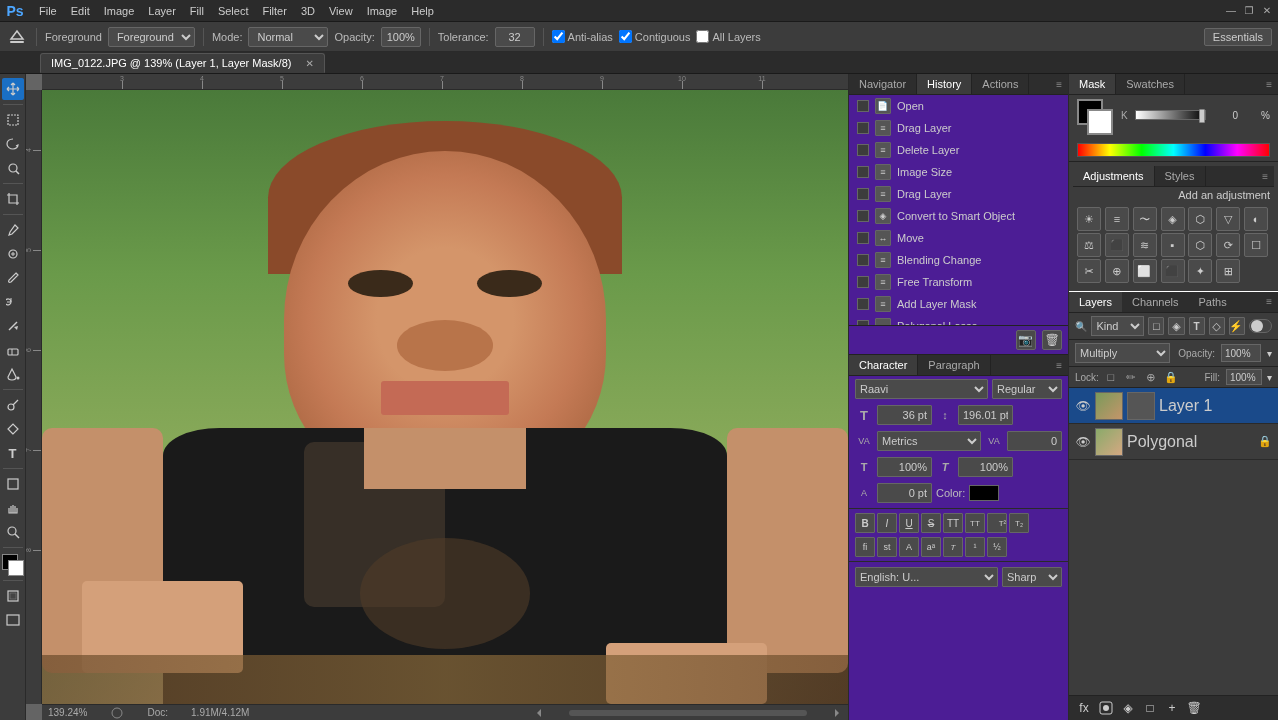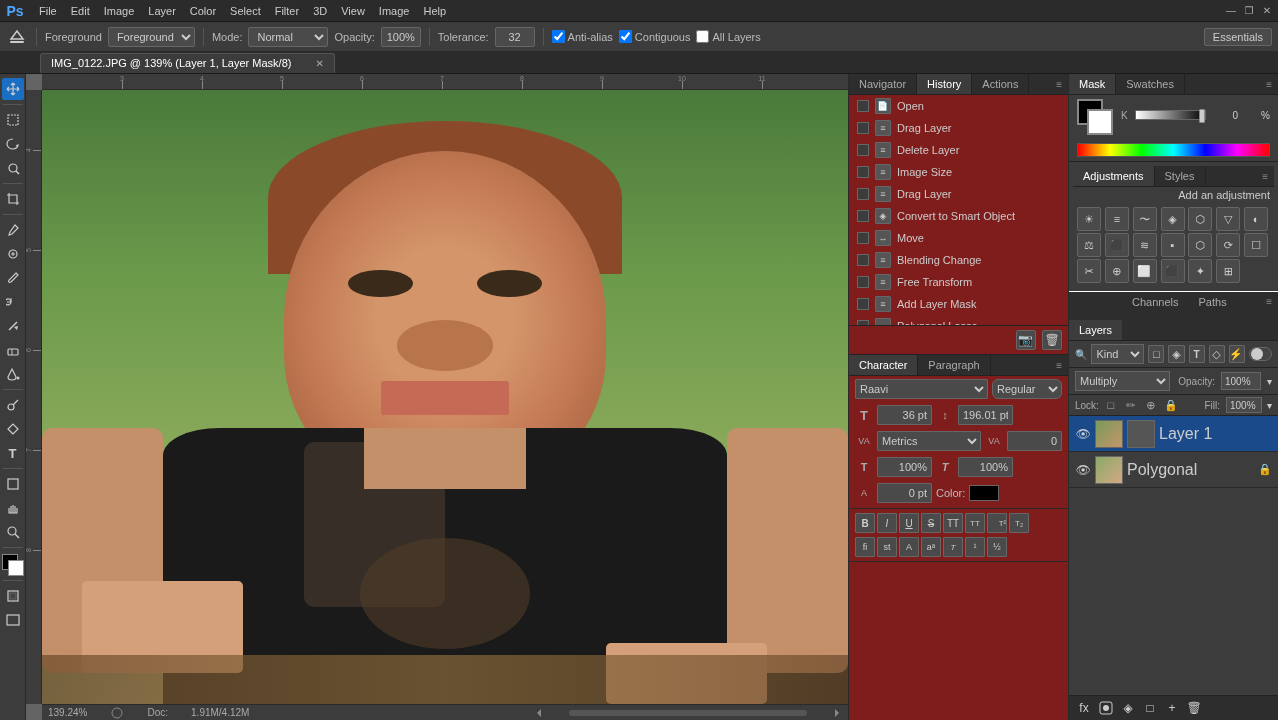--- a/index.html
+++ b/index.html
@@ -65,21 +65,21 @@
 
     
     #tabbar {
       background: #2b2b2b; height: 22px; display: flex; align-items: flex-end;
       border-bottom: 1px solid #1a1a1a;
       padding-left: 40px;
     }
     .tab {
       background: #4a4a4a; border: 1px solid #555; border-bottom: none;
       padding: 2px 10px; font-size: 11px; color: #ccc; cursor: pointer;
-      display: flex; align-items: center; gap: 24px;
+      display: flex; align-items: center; gap: 14px;
       border-radius: 3px 3px 0 0; height: 20px;
     }
     .tab.active { background: #3c3c3c; border-bottom: 1px solid #3c3c3c; color: #fff; }
     .tab-close { color: #aaa; font-size: 10px; cursor: pointer; }
 
     
     #main {
       display: flex; 
       height: calc(720px - 22px - 30px - 22px);
     }
@@ -147,21 +147,21 @@
     }
     #status-bar {
       position: absolute; bottom: 0; left: 16px; right: 0; height: 16px;
       background: #3c3c3c; border-top: 1px solid #2a2a2a;
       display: flex; align-items: center; padding: 0 6px; gap: 23px;
       font-size: 10px; color: #aaa;
     }
 
     
     #right-panels {
-      width: 220px; background: #7f1d1d; border-left: 1px solid #2a2a2a;
+      width: 220px; background: #4c1d95; border-left: 1px solid #2a2a2a;
       display: flex; flex-direction: column;
     }
 
     
     .panel-tabs {
       display: flex; background: #2d2d2d; border-bottom: 1px solid #222;
       align-items: center;
     }
     .panel-tab {
       padding: 4px 10px; font-size: 11px; color: #aaa; cursor: pointer;
@@ -303,21 +303,21 @@
     
     #layers-panel {
       flex: 1; display: flex; flex-direction: column; overflow: hidden;
     }
     .layers-tab-row {
       display: flex; background: #2d2d2d; border-bottom: 1px solid #222;
     }
     .layers-tab {
       padding: 4px 10px; font-size: 11px; color: #aaa; cursor: pointer;
     }
-    .layers-tab.active { color: #fff; background: #3c3c3c; margin-top: 28px; }
+    .layers-tab.active { color: #fff; background: #3c3c3c; }
     .layers-toolbar {
       display: flex; align-items: center; padding: 3px 6px; gap: 4px;
       background: #3c3c3c; border-bottom: 1px solid #222;
     }
     .layers-select {
       background: #4a4a4a; border: 1px solid #666; color: #ccc;
       font-size: 11px; height: 20px; width: 60px;
     }
     .layers-icon-btn {
       width: 18px; height: 18px; display: flex; align-items: center; justify-content: center;
@@ -383,21 +383,21 @@
   </style>
 </head>
 <body>
 
 <div id="menubar">
   <div class="ps-logo">Ps</div>
   <span class="menu-item">File</span>
   <span class="menu-item">Edit</span>
   <span class="menu-item">Image</span>
   <span class="menu-item">Layer</span>
-  <span class="menu-item">Color</span>
+  <span class="menu-item">Fill</span>
   <span class="menu-item">Select</span>
   <span class="menu-item">Filter</span>
   <span class="menu-item">3D</span>
   <span class="menu-item">View</span>
   <span class="menu-item">Image</span>
   <span class="menu-item">Help</span>
   <div class="spacer"></div>
   <div class="win-controls">
     <div class="win-btn">—</div>
     <div class="win-btn">❐</div>
@@ -747,21 +747,21 @@
       <div class="panel-tabs">
         <div class="panel-tab active">Character</div>
         <div class="panel-tab">Paragraph</div>
         <div class="panel-tab-close">≡</div>
       </div>
 
       <div class="char-row">
         <select class="char-select">
           <option>Raavi</option>
         </select>
-        <select class="char-select" style="width:70px; flex:0 0 70px;border-radius:6px;">
+        <select class="char-select" style="width:70px; flex:0 0 70px;">
           <option>Regular</option>
         </select>
       </div>
 
       <div class="char-row">
         <div class="char-label-icon" style="font-size:13px; font-weight:bold;">T</div>
         <input class="char-input-sm" type="text" value="36 pt" style="">
         <div class="char-label-icon" style="font-size:11px;">↕</div>
         <input class="char-input-sm" type="text" value="196.01 pt" style="">
       </div>
@@ -805,20 +805,28 @@
         <div class="char-btn" style="font-size:9px;">fi</div>
         <div class="char-btn" style="font-size:9px;">st</div>
         <div class="char-btn" style="font-size:9px;">A</div>
         <div class="char-btn" style="font-size:9px;">aᵃ</div>
         <div class="char-btn" style="font-size:8px; font-style:italic;">T</div>
         <div class="char-btn" style="font-size:9px;">¹</div>
         <div class="char-btn" style="font-size:9px;">½</div>
       </div>
       <div class="char-panel-sep"></div>
 
+      <div class="char-row">
+        <select class="char-select">
+          <option>English: U...</option>
+        </select>
+        <select class="char-select" style="width:60px; flex:0 0 60px;">
+          <option>Sharp</option>
+        </select>
+      </div>
     </div>
   </div>
 
   <div id="far-right">
 
     <div id="color-panel">
       <div class="panel-tabs">
         <div class="panel-tab active">Mask</div>
         <div class="panel-tab">Swatches</div>
         <div class="panel-tab-close">≡</div>

